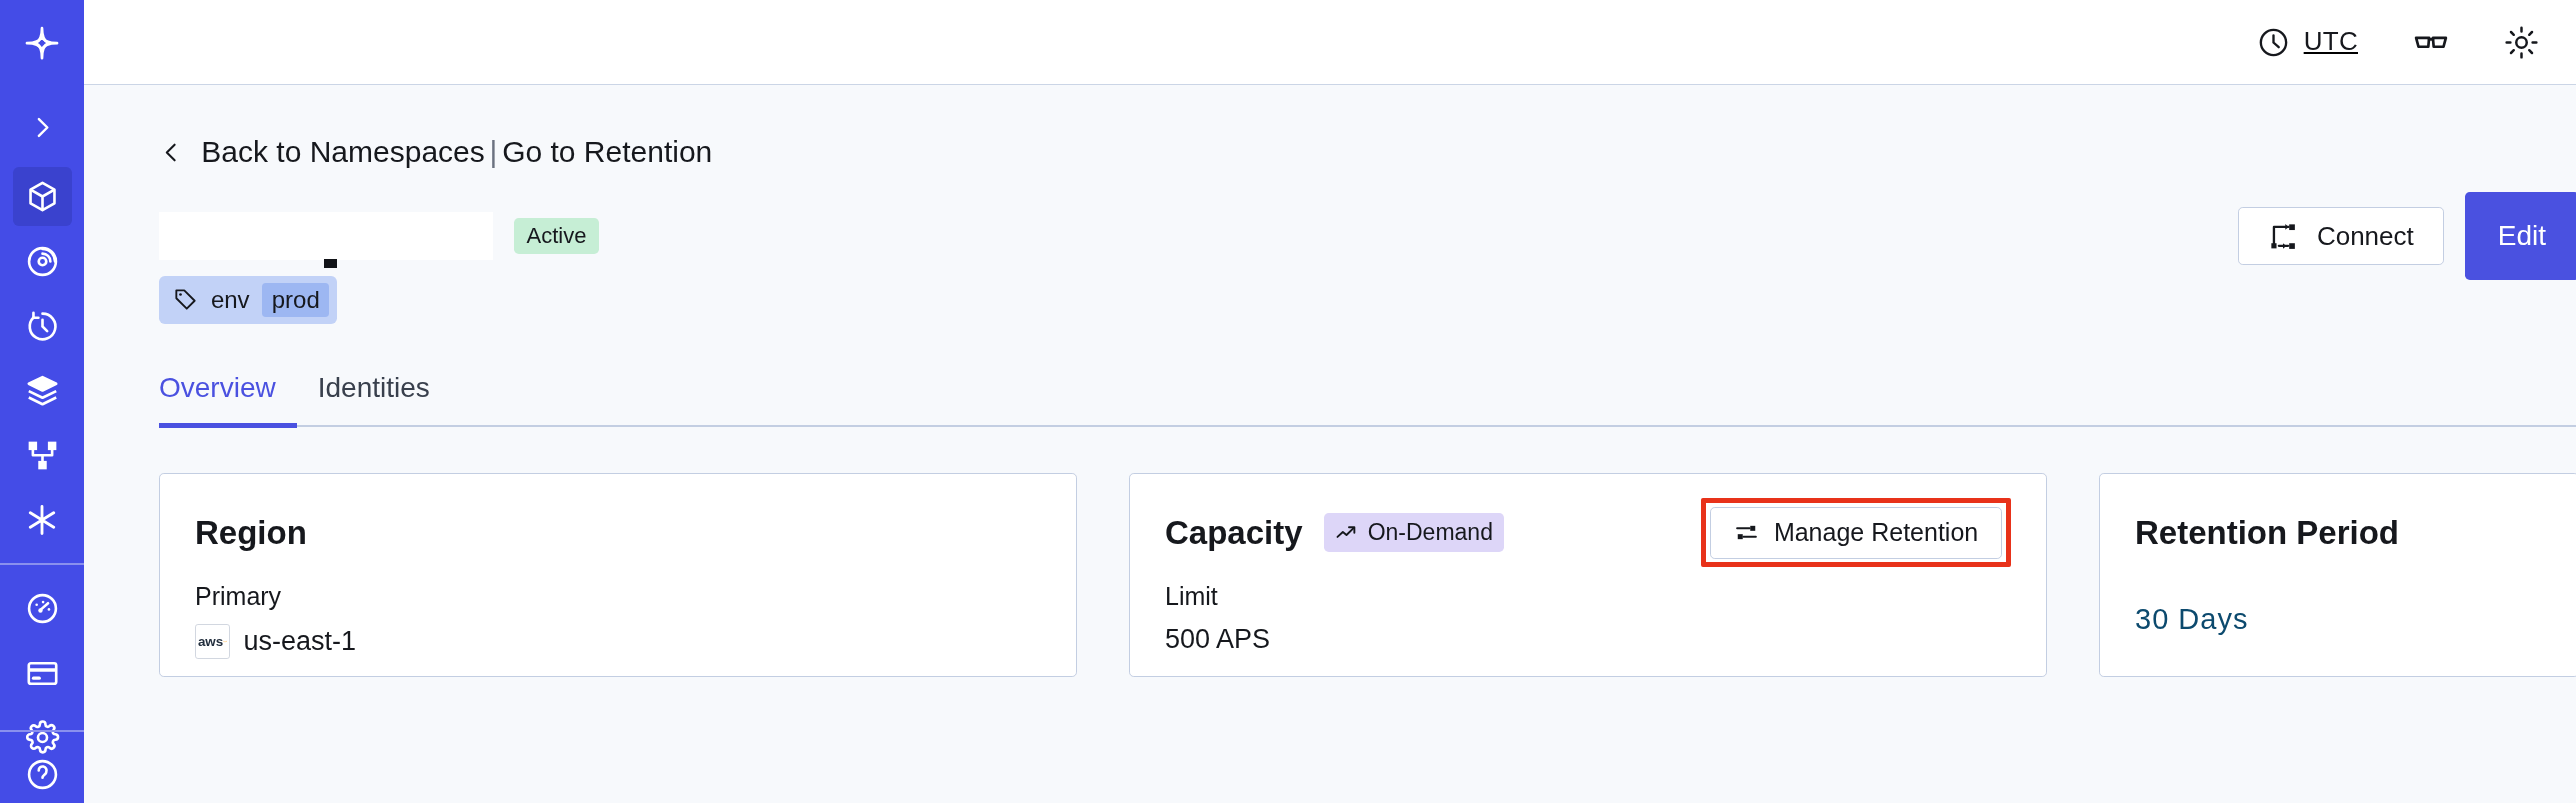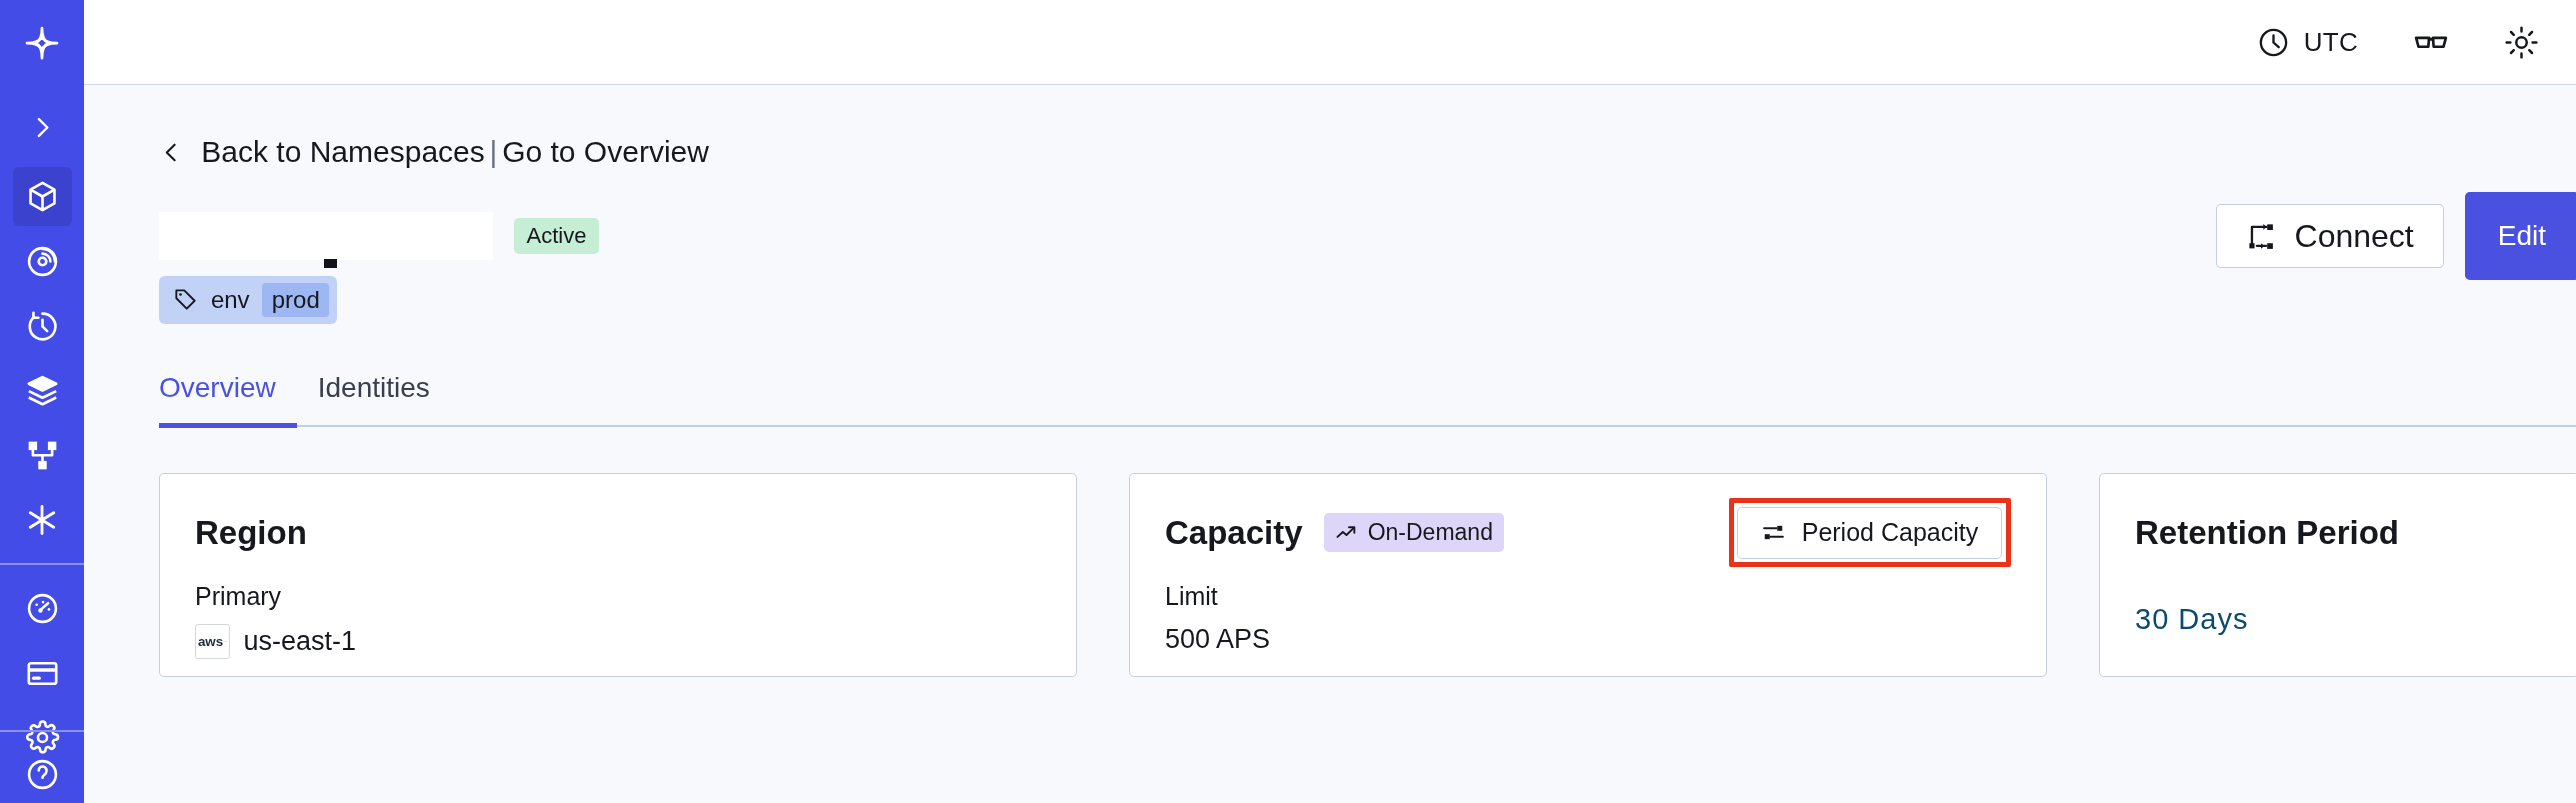--- a/index.html
+++ b/index.html
@@ -31,21 +31,21 @@
   .sb-bottom { position: absolute; bottom: 0; width: 100%; display:flex; flex-direction:column; align-items:center; }
 
   
   .main { flex: 1; height: 804px; display: flex; flex-direction: column; background: #F7F9FC; }
   .topbar {
     height: 85px; background: #FFFFFF;
     border-bottom: 1.9px solid #CBD5E6;
     display: flex; align-items: center; justify-content: flex-end;
     padding-right: 36px; gap: 54px;
   }
-  .tz { display: flex; align-items: center; gap: 13.4px; cursor: pointer; }
+  .tz { display: flex; gap: 13.4px; cursor: pointer; text-decoration: underline; }
   .tz-label { font-size: 26px; color: #16181D; letter-spacing: 0.3px; }
   .icon-btn { display: flex; align-items: center; justify-content: center; cursor: pointer; }
   .avatar {
     width: 42px; height: 42px; border: 1.9px solid #B9BDF0; border-radius: 2.9px;
     background: linear-gradient(160deg,#DCD7EE 0%,#CFC7E4 45%,#B9A78E 46%,#3A3C46 100%);
     overflow: hidden; position: relative; cursor: pointer;
   }
   .avatar::after {
     content:""; position:absolute; left:50%; top:16%; transform:translateX(-50%);
     width:18px; height:18px; border-radius:50%; background:#E0B79A;
@@ -71,24 +71,24 @@
     width: 12.5px; height: 8.6px; background: #111318;
   }
   .badge-active {
     margin-left: 21px;
     background: #C6EED5; color: #16181D;
     font-size: 22px; padding: 4.8px 12.5px; border-radius: 4.8px;
     white-space: nowrap;
   }
   .spacer { flex: 1; }
   .btn-connect {
-    display: flex; align-items: center; gap: 18px;
+    display: flex; align-items: flex-start; gap: 18px;
     background: #FFFFFF; border: 1.9px solid #C3CEE2;
     border-radius: 4.8px; padding: 12.5px 29px;
-    font-size: 32px; color: #16181D; cursor: pointer;
+    font-size: 26px; color: #16181D; cursor: pointer;
   }
   .btn-edit {
     margin-left: 21px;
     background: #4A51E0; color: #FFFFFF;
     border: none; border-radius: 4.8px; padding: 28px 33px;
     font-size: 28px; cursor: pointer;
     font-family: "Liberation Sans", sans-serif;
   }
 
   .tag-pill {
@@ -285,21 +285,21 @@
 
       
       <div class="breadcrumb">
         <div class="bc-back">
           <svg width="25" height="31" viewBox="0 0 24 24" fill="none" stroke="#16181D" stroke-width="2">
             <path d="M15 4.5L7.5 12l7.5 7.5" stroke-linecap="round" stroke-linejoin="round"></path>
           </svg>
           <span class="bc-text">Back to Namespaces</span>
         </div>
         <span class="bc-sep">|</span>
-        <span class="bc-link">Go to Overview</span>
+        <span class="bc-link">Go to Retention</span>
       </div>
 
       
       <div class="title-row">
         <div class="title-redacted"></div>
         <span class="badge-active">Active</span>
         <div class="spacer"></div>
         <div class="btn-connect">
           <svg width="31" height="31" viewBox="0 0 24 24" fill="none" stroke="#16181D" stroke-width="1.8">
             <rect x="16.4" y="2.6" width="4.4" height="4.4" fill="#16181D" stroke="none"></rect>
@@ -362,21 +362,21 @@
               <span>On-Demand</span>
             </span>
             <div class="spacer"></div>
             <div class="highlight-box">
               <div class="card-btn">
                 <svg width="25" height="25" viewBox="0 0 24 24" fill="none" stroke="#16181D" stroke-width="1.9">
                   <path d="M3 8h12M9 16h12" stroke-linecap="round"></path>
                   <rect x="15.6" y="5.6" width="4.8" height="4.8" fill="#16181D" stroke="none"></rect>
                   <rect x="3.6" y="13.6" width="4.8" height="4.8" fill="#16181D" stroke="none"></rect>
                 </svg>
-                <span>Period Capacity</span>
+                <span>Manage Retention</span>
               </div>
             </div>
           </div>
           <div class="card-sublabel">Limit</div>
           <div class="card-value">500 APS</div>
         </div>
 
         <div class="card card-retention">
           <div class="card-head">
             <span class="card-title">Retention Period</span>

